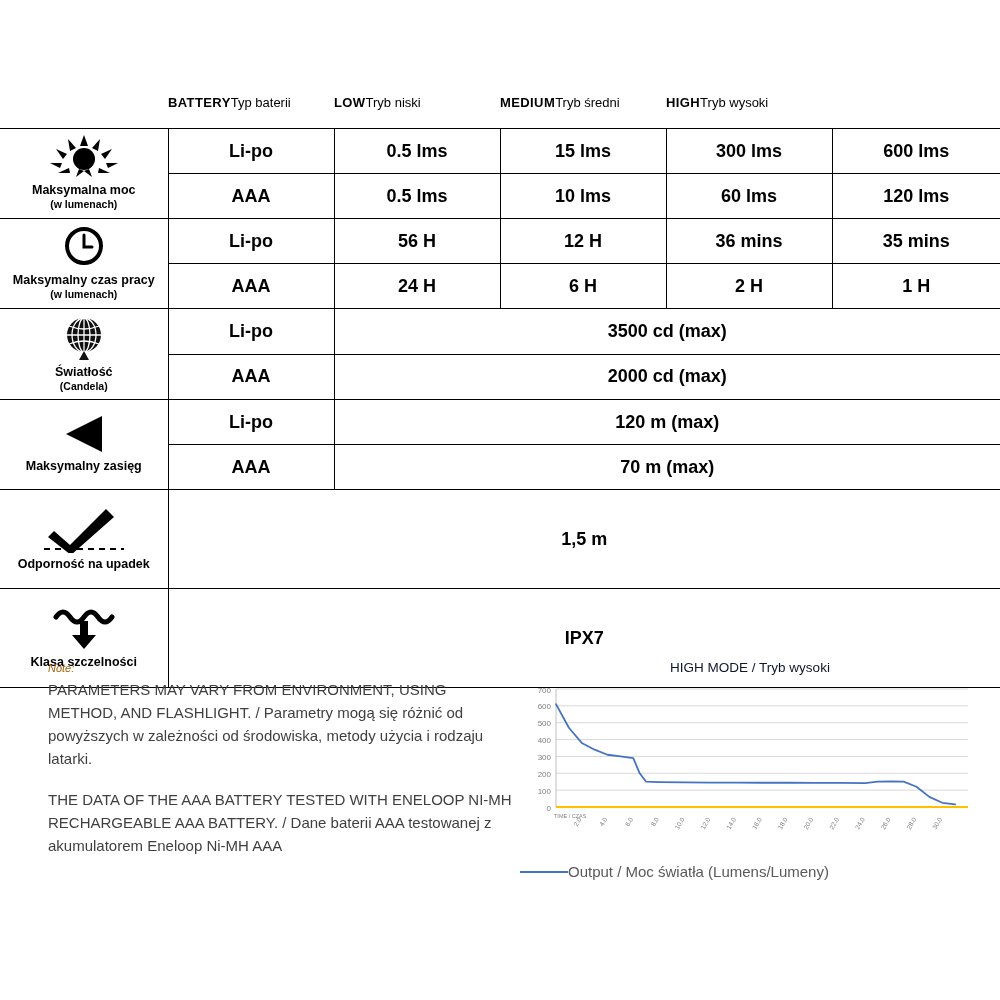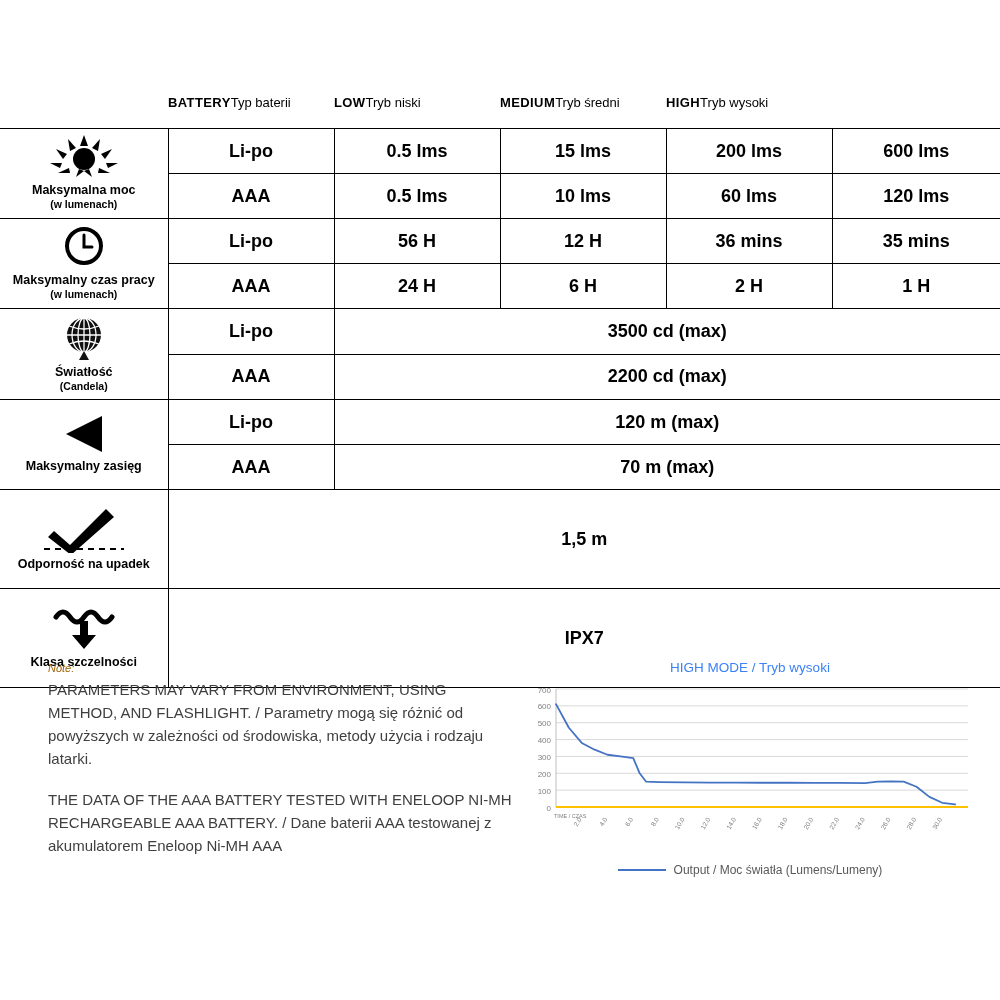--- a/index.html
+++ b/index.html
@@ -126,30 +126,29 @@
   .chart-area {
     position: absolute;
     left: 520px;
     top: 660px;
     width: 460px;
     height: 250px;
   }
   .chart-title {
     text-align: center;
     font-size: 13.5px;
-    color: #3b82f6;
+    color: #0f172a;
     margin-bottom: 6px;
   }
   .chart-legend {
     display: flex;
     align-items: center;
-    justify-content: center;
-    gap: 8px;
+    gap: 0;
     margin-top: 18px;
-    font-size: 12px;
+    font-size: 15px;
     color: #595959;
   }
   .legend-line {
     width: 48px;
     height: 2px;
     background: #4473c4;
     display: inline-block;
   }
 </style>
 </head>
@@ -209,21 +208,21 @@
                 </g>
               </svg>
             </span>
             <span class="icon-label">Maksymalna moc</span>
             <span class="icon-sub">(w lumenach)</span>
           </div>
         </td>
         <td class="battery-type">Li-po</td>
         <td>0.5 lms</td>
         <td>15 lms</td>
-        <td>200 lms</td>
+        <td>300 lms</td>
         <td class="last">600 lms</td>
       </tr>
       <tr>
         <td class="battery-type">AAA</td>
         <td>0.5 lms</td>
         <td>10 lms</td>
         <td>60 lms</td>
         <td class="last">120 lms</td>
       </tr>
 
@@ -273,21 +272,21 @@
             </span>
             <span class="icon-label">Światłość</span>
             <span class="icon-sub">(Candela)</span>
           </div>
         </td>
         <td class="battery-type">Li-po</td>
         <td class="last" colspan="4">3500 cd (max)</td>
       </tr>
       <tr>
         <td class="battery-type">AAA</td>
-        <td class="last" colspan="4">2200 cd (max)</td>
+        <td class="last" colspan="4">2000 cd (max)</td>
       </tr>
 
       <tr>
         <td class="icon-cell" rowspan="2">
           <div class="icon-wrap">
             <span>
               <svg width="64" height="42" viewBox="0 0 64 42">
                 <path d="M14 21 L50 3 L50 39 Z" fill="#000"></path>
                 <path d="M50 12 L62 8 L62 34 L50 30 Z" fill="#fff"></path>
               </svg>

